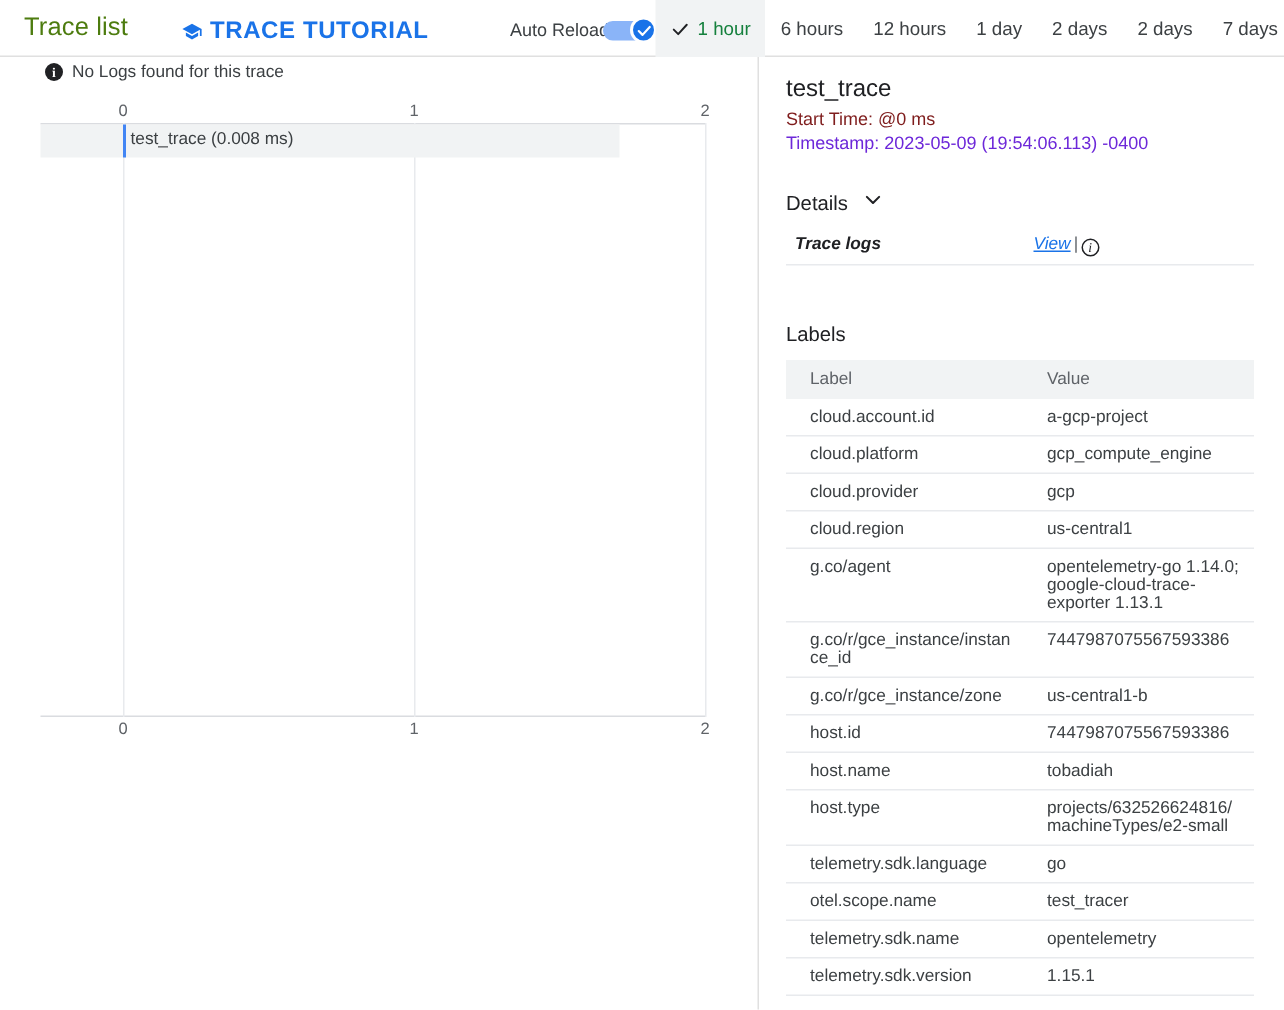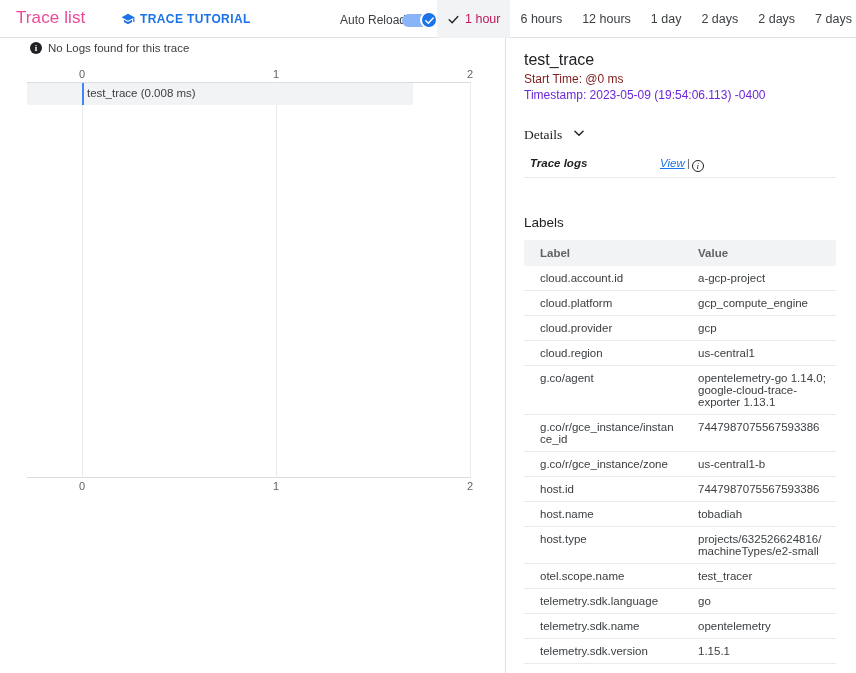--- a/index.html
+++ b/index.html
@@ -13,26 +13,26 @@
   }
 
   
   #topbar {
     position: absolute; left: 0; top: 0; width: 856px; height: 38px;
     background: #ffffff;
     border-bottom: 1px solid #e0e0e0;
   }
   #page-title {
     position: absolute; left: 16px; top: 8px;
-    font-size: 17px; font-weight: 400; color: #ec4899; letter-spacing: .1px;
+    font-size: 17px; font-weight: 400; color: #4d7c0f; letter-spacing: .1px;
   }
   #tutorial-link {
     position: absolute; left: 121px; top: 12px;
     display: flex; align-items: center; gap: 5px;
-    color: #1a73e8; font-size: 12px; font-weight: bold; letter-spacing: .4px;
+    color: #1a73e8; font-size: 16px; font-weight: bold; letter-spacing: .4px;
     cursor: pointer; text-decoration: none;
   }
   #tutorial-link svg { display: block; }
 
   #autoreload-wrap {
     position: absolute; left: 340px; top: 11px;
     display: flex; align-items: center; gap: 0px;
   }
   #autoreload-label { font-size: 12px; color: #3c4043; }
   .switch {
@@ -53,21 +53,21 @@
   #ranges {
     position: absolute; left: 437px; top: 0; height: 38px;
     display: flex; align-items: stretch;
   }
   .range-btn {
     display: flex; align-items: center; justify-content: center;
     padding: 0 10px; font-size: 12.5px; color: #3c4043;
     cursor: pointer; white-space: nowrap; background: transparent;
     border: none; font-family: inherit;
   }
-  .range-btn.selected { background: #f1f3f4; font-weight: 400; color: #be185d; }
+  .range-btn.selected { background: #f1f3f4; font-weight: 400; color: #15803d; }
   .range-btn .check { margin-right: 5px; display: flex; align-items: center; }
 
   
   #left-pane {
     position: absolute; left: 0; top: 38px; width: 505px; height: 635px;
     background: #ffffff; overflow: hidden;
   }
   #nologs {
     position: absolute; left: 30px; top: 4px;
     display: flex; align-items: center; gap: 6px;
@@ -120,53 +120,53 @@
   #detail-start {
     position: absolute; left: 18px; top: 34px;
     font-size: 12px; color: #7f1d1d;
   }
   #detail-ts {
     position: absolute; left: 18px; top: 50px;
     font-size: 12px; color: #6d28d9; white-space: nowrap;
   }
   #details-header {
     position: absolute; left: 18px; top: 88px;
-    display: flex; align-items: center; gap: 10px; cursor: pointer; font-family: Liberation Serif, serif;
+    display: flex; align-items: center; gap: 10px; cursor: pointer;
   }
   #details-header .txt { font-size: 13.5px; color: #202124; }
 
   #meta-table {
     position: absolute; left: 18px; top: 114px; width: 312px;
     border-collapse: collapse;
     font-style: italic;
   }
   #meta-table tr { border-bottom: 1px solid #e8eaed; }
   #meta-table td { padding: 5px 0 5px 6px; vertical-align: top; font-size: 11.5px; }
   #meta-table td.k { width: 130px; font-weight: bold; color: #202124; }
   #meta-table td.v { color: #5f6368; }
-  .viewlink { color: #1a73e8; text-decoration: underline; cursor: pointer; }
+  .viewlink { color: #1a73e8; text-decoration: underline; cursor: pointer; margin-left: 29px; }
   .sep { color: #5f6368; padding: 0 2px; }
   .info-outline {
     display: inline-block; width: 12px; height: 12px; border-radius: 50%;
     border: 1.3px solid #202124; color: #202124; font-size: 9px;
     line-height: 10px; text-align: center;
     font-family: "Liberation Serif", serif; vertical-align: -2px; cursor: pointer;
   }
 
   #labels-heading {
     position: absolute; left: 18px; top: 177px;
     font-size: 13.5px; color: #202124;
   }
   #labels-table {
     position: absolute; left: 18px; top: 202px; width: 312px;
     border-collapse: collapse; table-layout: fixed;
   }
   #labels-table thead td {
     background: #f1f3f4; color: #5f6368; font-size: 11.5px;
-    padding: 7px 0 7px 16px; font-weight: 700;
+    padding: 7px 0 7px 16px; font-weight: 400;
   }
   #labels-table tbody tr { border-bottom: 1px solid #e8eaed; }
   #labels-table tbody td {
     font-size: 11.5px; color: #3c4043; padding: 6px 6px 6px 16px;
     vertical-align: top; word-wrap: break-word; overflow-wrap: break-word;
   }
   #labels-table col.c1 { width: 158px; }
   #labels-table col.c2 { width: 154px; }
 </style>
 </head>
@@ -329,26 +329,26 @@
         </tr>
         <tr>
           <td>host.name</td>
           <td>tobadiah</td>
         </tr>
         <tr>
           <td>host.type</td>
           <td>projects/632526624816/machineTypes/e2-small</td>
         </tr>
         <tr>
+          <td>telemetry.sdk.language</td>
+          <td>go</td>
+        </tr>
+        <tr>
           <td>otel.scope.name</td>
           <td>test_tracer</td>
-        </tr>
-        <tr>
-          <td>telemetry.sdk.language</td>
-          <td>go</td>
         </tr>
         <tr>
           <td>telemetry.sdk.name</td>
           <td>opentelemetry</td>
         </tr>
         <tr>
           <td>telemetry.sdk.version</td>
           <td>1.15.1</td>
         </tr>
       </tbody>

